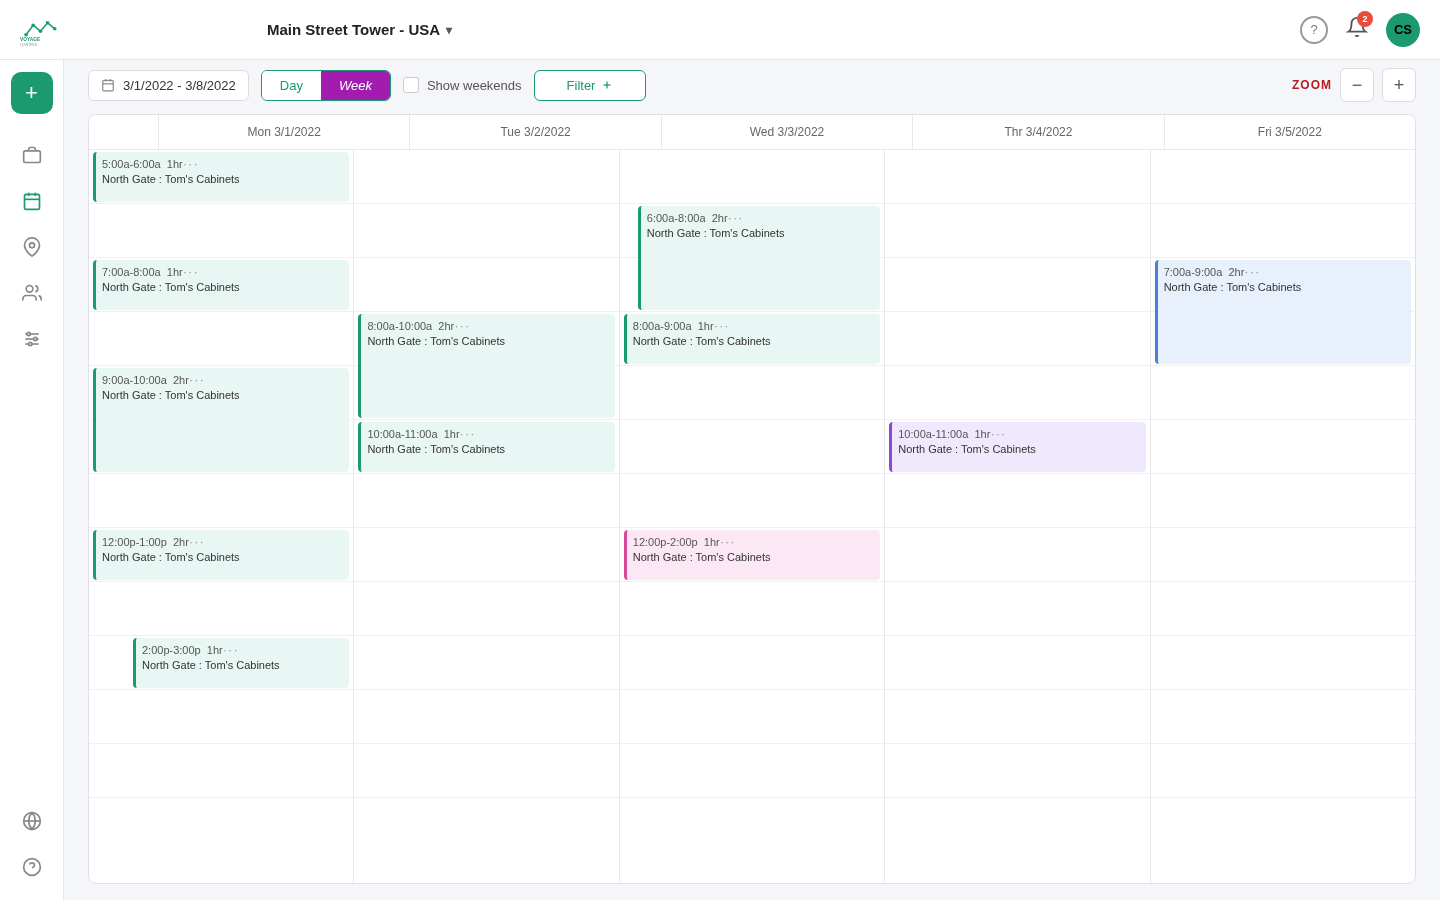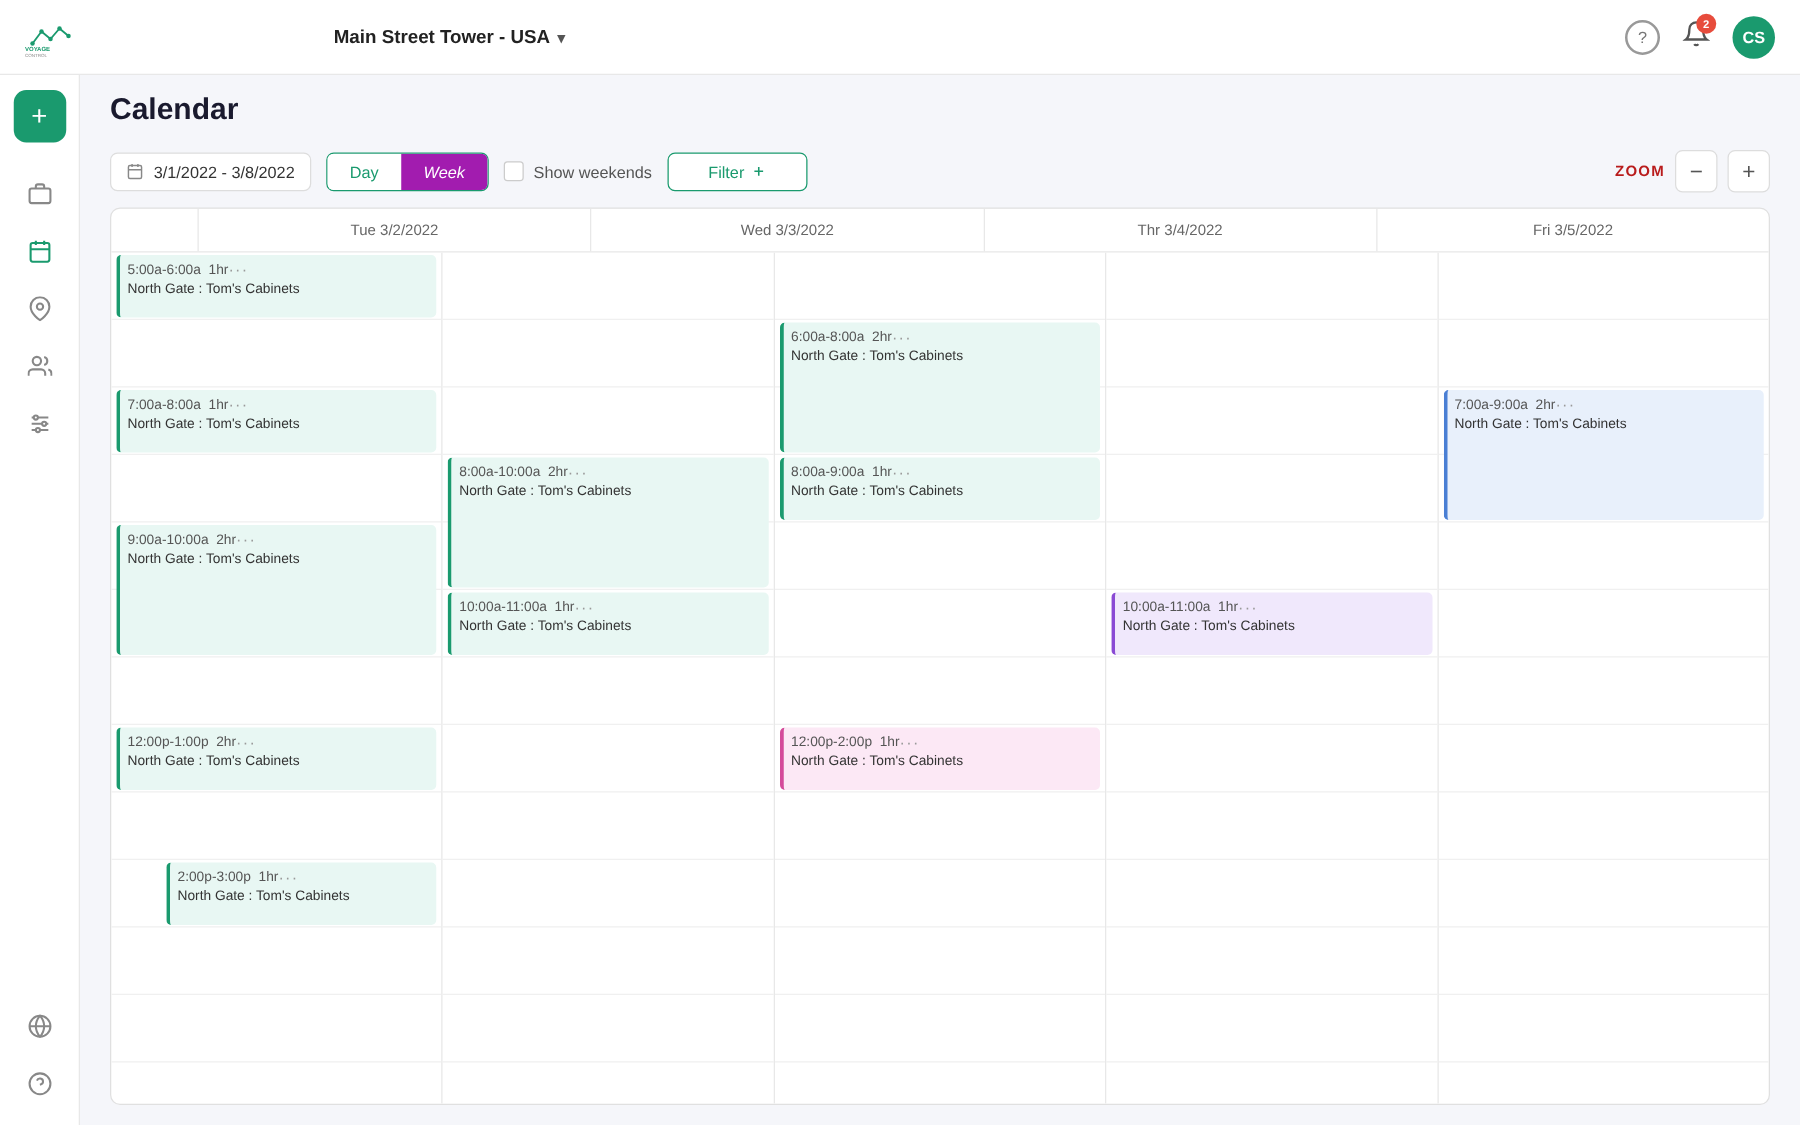--- a/index.html
+++ b/index.html
@@ -65,21 +65,21 @@
       font-size: 9px;
       width: 16px; height: 16px;
       border-radius: 50%;
       display: flex; align-items: center; justify-content: center;
       font-weight: 700;
     }
     .user-avatar {
       width: 34px; height: 34px;
       border-radius: 50%;
       background: #1a9a6e;
-      color: #ffffff;
+      color: #000000;
       display: flex; align-items: center; justify-content: center;
       font-size: 13px; font-weight: 700;
       cursor: pointer;
     }
 
     
     .main-body {
       display: flex;
       flex: 1;
       overflow: hidden;
@@ -440,23 +440,20 @@
           <circle cx="12" cy="12" r="10"></circle>
             <path d="M9.09 9a3 3 0 0 1 5.83 1c0 2-3 3-3 3"></path>
             <line x1="12" y1="17" x2="12.01" y2="17"></line>
         </svg>
       </div>
     </div>
   </div>
 
   <div class="content">
 
-    <div class="page-header">
-      <h1 class="page-title">Calendar</h1>
-    </div>
 
     <div class="toolbar">
       <div class="date-range-picker">
         <svg width="14" height="14" viewBox="0 0 24 24" fill="none" stroke="#888" stroke-width="2">
           <rect x="3" y="4" width="18" height="18" rx="2" ry="2"></rect>
             <line x1="16" y1="2" x2="16" y2="6"></line>
             <line x1="8" y1="2" x2="8" y2="6"></line>
             <line x1="3" y1="10" x2="21" y2="10"></line>
         </svg>
         <span>3/1/2022 - 3/8/2022</span>
@@ -488,20 +485,21 @@
         <div class="zoom-btn">
           <span>+</span>
         </div>
       </div>
     </div>
 
     <div class="calendar-container">
 
       <div class="calendar-header">
         <div class="time-gutter-header"></div>
+        <div class="day-header">Mon 3/1/2022</div>
         <div class="day-header">Tue 3/2/2022</div>
         <div class="day-header">Wed 3/3/2022</div>
         <div class="day-header">Thr 3/4/2022</div>
         <div class="day-header">Fri 3/5/2022</div>
       </div>
 
       <div class="calendar-body">
 
 
         <div class="days-grid">
@@ -596,21 +594,21 @@
             <div class="hour-cell"></div>
             <div class="hour-cell"></div>
             <div class="hour-cell"></div>
             <div class="hour-cell"></div>
           </div>
 
           <div class="day-column">
             <div class="hour-cell"></div>
             <div class="hour-cell">
 
-              <div class="event-card teal" style="top:2px; height:104px;">
+              <div class="event-card teal" style="top:2px; height:104px;margin-left:14px;">
                 <div class="event-time">
                   <span>6:00a-8:00a &nbsp;2hr</span>
                   <span class="event-dots">···</span>
                 </div>
                 <div class="event-title">North Gate : Tom's Cabinets</div>
               </div>
             </div>
             <div class="hour-cell"></div>
             <div class="hour-cell">
 

